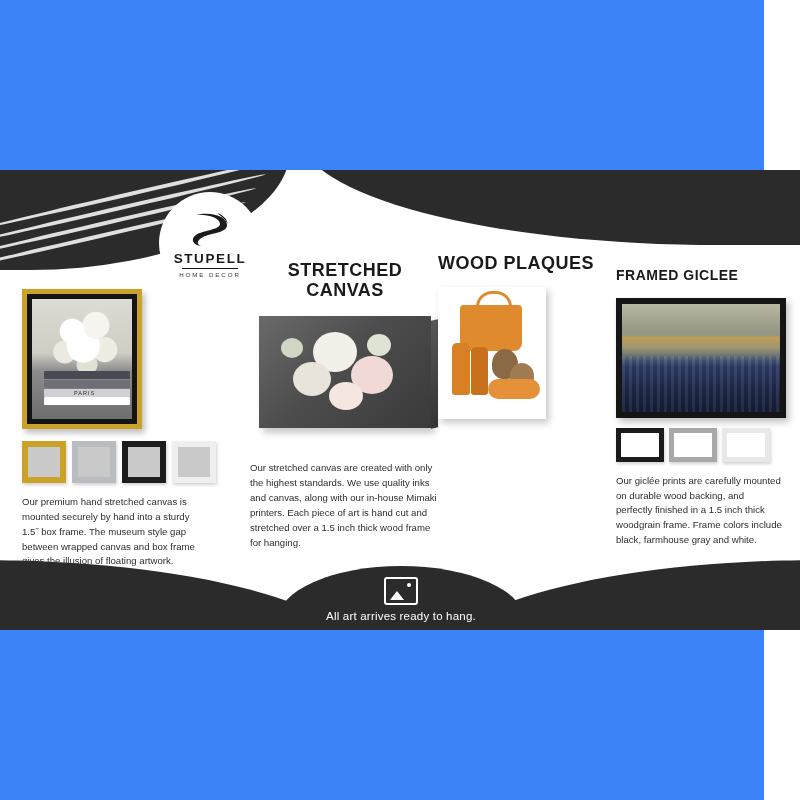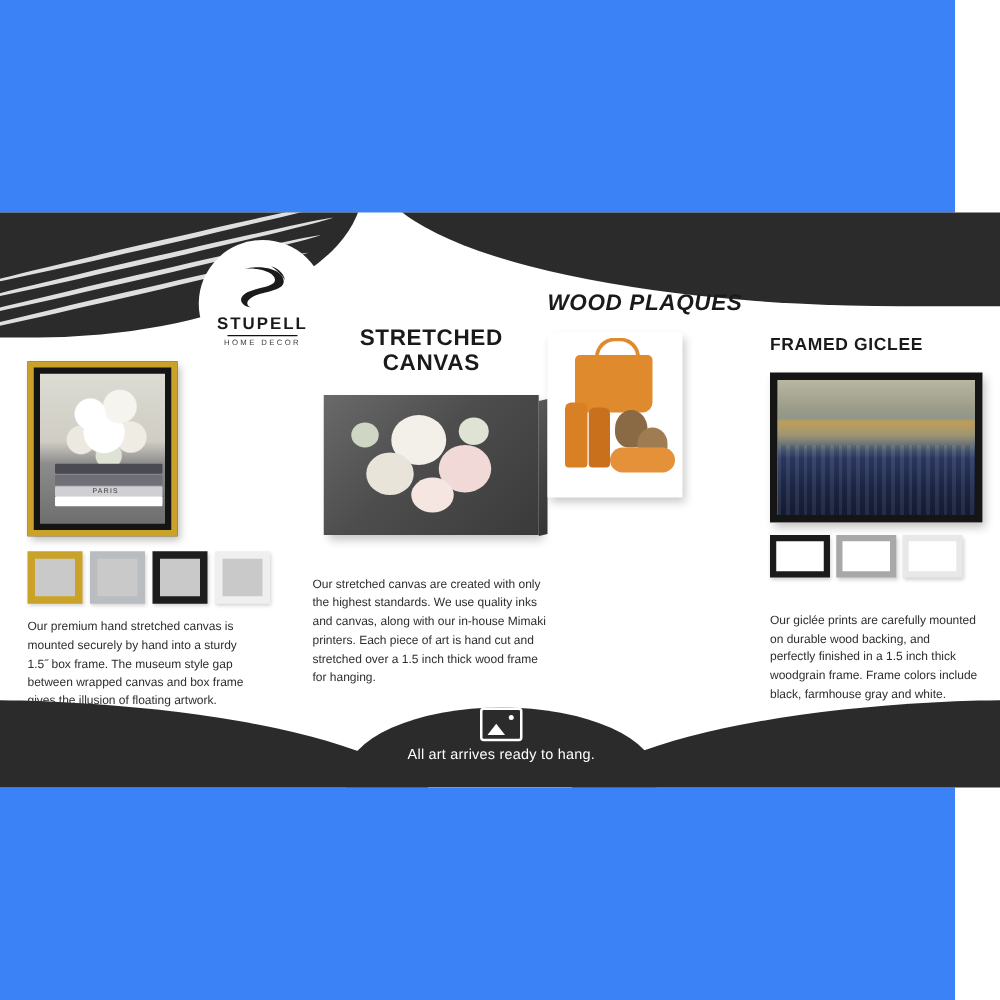--- a/index.html
+++ b/index.html
@@ -200,21 +200,21 @@
   }
   .f1 { left:54px; top:16px; width:44px; height:40px; background:#f3efe9; }
   .f2 { left:92px; top:40px; width:42px; height:38px; background:#f0d9d6; }
   .f3 { left:34px; top:46px; width:38px; height:34px; background:#e9e4da; }
   .f4 { left:70px; top:66px; width:34px; height:28px; background:#f6e6e2; }
   .f5 { left:108px; top:18px; width:24px; height:22px; background:#dfe3d3; }
   .f6 { left:22px; top:22px; width:22px; height:20px; background:#cfd6c4; }
   .col2 .body { margin-top: 33px; width: 188px; }
 
   
-  .col3 { left: 438px; top: 62px; width: 172px; font-style: italic; }
+  .col3 { left: 438px; top: 83px; width: 172px; }
   .col3 .heading { font-size: 18px; }
   .plaque {
     margin-top: 14px; width: 108px; height: 132px; background:#ffffff;
     box-shadow: 3px 4px 7px rgba(0,0,0,0.22);
     position: relative; overflow:hidden;
   }
   .bag { position:absolute; left:22px; top:18px; width:62px; height:46px; background:#e08a2e; border-radius:4px 4px 8px 8px; }
   .bag:after { content:""; position:absolute; left:16px; top:-14px; width:30px; height:18px; border:3px solid #e08a2e; border-bottom:none; border-radius:16px 16px 0 0; }
   .boot1 { position:absolute; left:14px; top:56px; width:18px; height:52px; background:#d97f24; border-radius:5px 5px 3px 3px; }
   .boot2 { position:absolute; left:33px; top:60px; width:17px; height:48px; background:#c9701c; border-radius:5px 5px 3px 3px; }
@@ -239,38 +239,38 @@
   }
   .giclee .drips { position:absolute; left:0; top:48%; width:100%; height:52%;
     background: repeating-linear-gradient(90deg, rgba(255,255,255,.07) 0 3px, rgba(0,0,0,.06) 3px 7px);
   }
   .frame-swatches { margin-top: 10px; display: flex; gap: 5px; }
   .fsw { width: 48px; height: 34px; position: relative; box-shadow: 1px 2px 3px rgba(0,0,0,.18); }
   .fsw .in { position:absolute; inset:5px; background:#ffffff; }
   .fsw-black { background:#1b1b1b; }
   .fsw-gray  { background:#a8a8a8; }
   .fsw-white { background:#e8e8e8; }
-  .col4 .body { margin-top: 28px; width: 166px; }
+  .col4 .body { margin-top: 12px; width: 166px; }
 
   
   .ribbon {
     position: absolute;
     left: 277px;
     bottom: 0px;
     width: 248px;
     height: 64px;
     background: #2b2b2b;
     border-top-left-radius: 130px 58px;
     border-top-right-radius: 130px 58px;
     z-index: 5;
     display: flex;
     flex-direction: column;
     align-items: center;
     justify-content: flex-end;
-    padding-bottom: 20px;
+    padding-bottom: 8px;
     box-sizing: border-box;
   }
   .ribbon .pic-icon {
     width: 30px; height: 24px; border: 2px solid #ffffff; border-radius: 3px;
     position: relative; margin-bottom: 5px;
   }
   .ribbon .pic-icon:before {
     content:""; position:absolute; left:4px; bottom:3px; width:0; height:0;
     border-left:7px solid transparent; border-right:7px solid transparent; border-bottom:9px solid #fff;
   }

